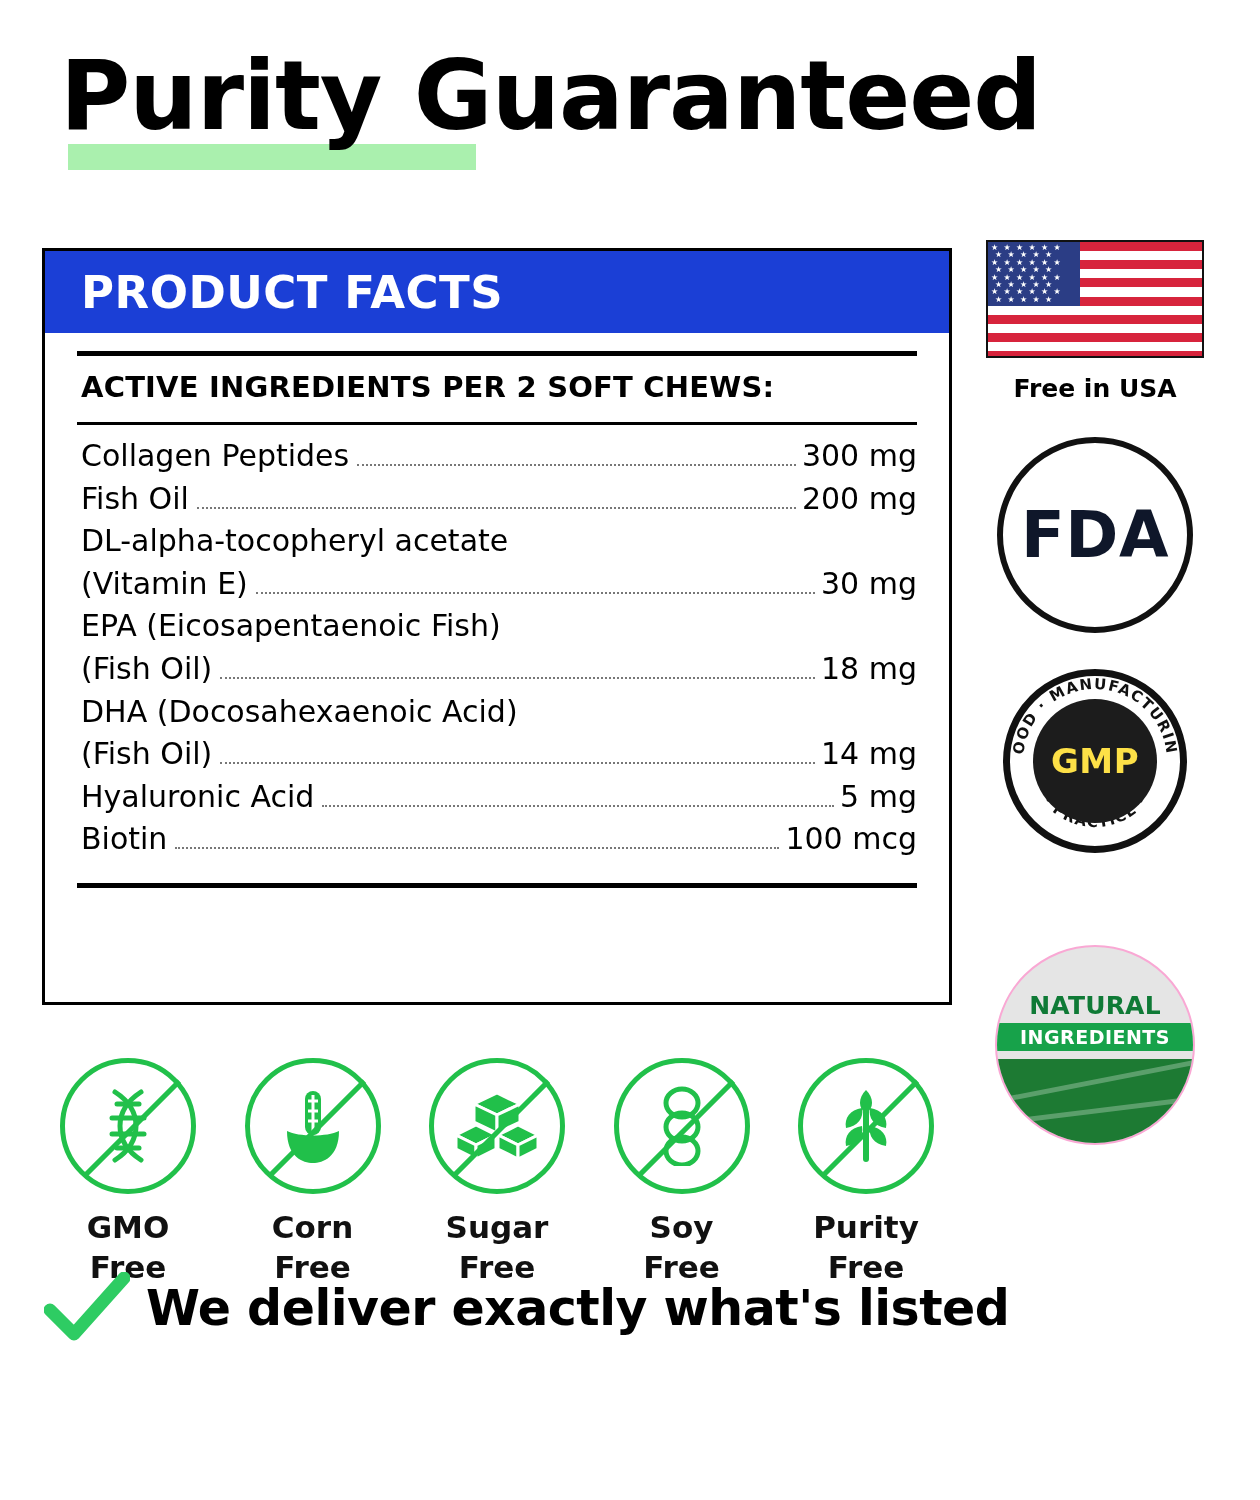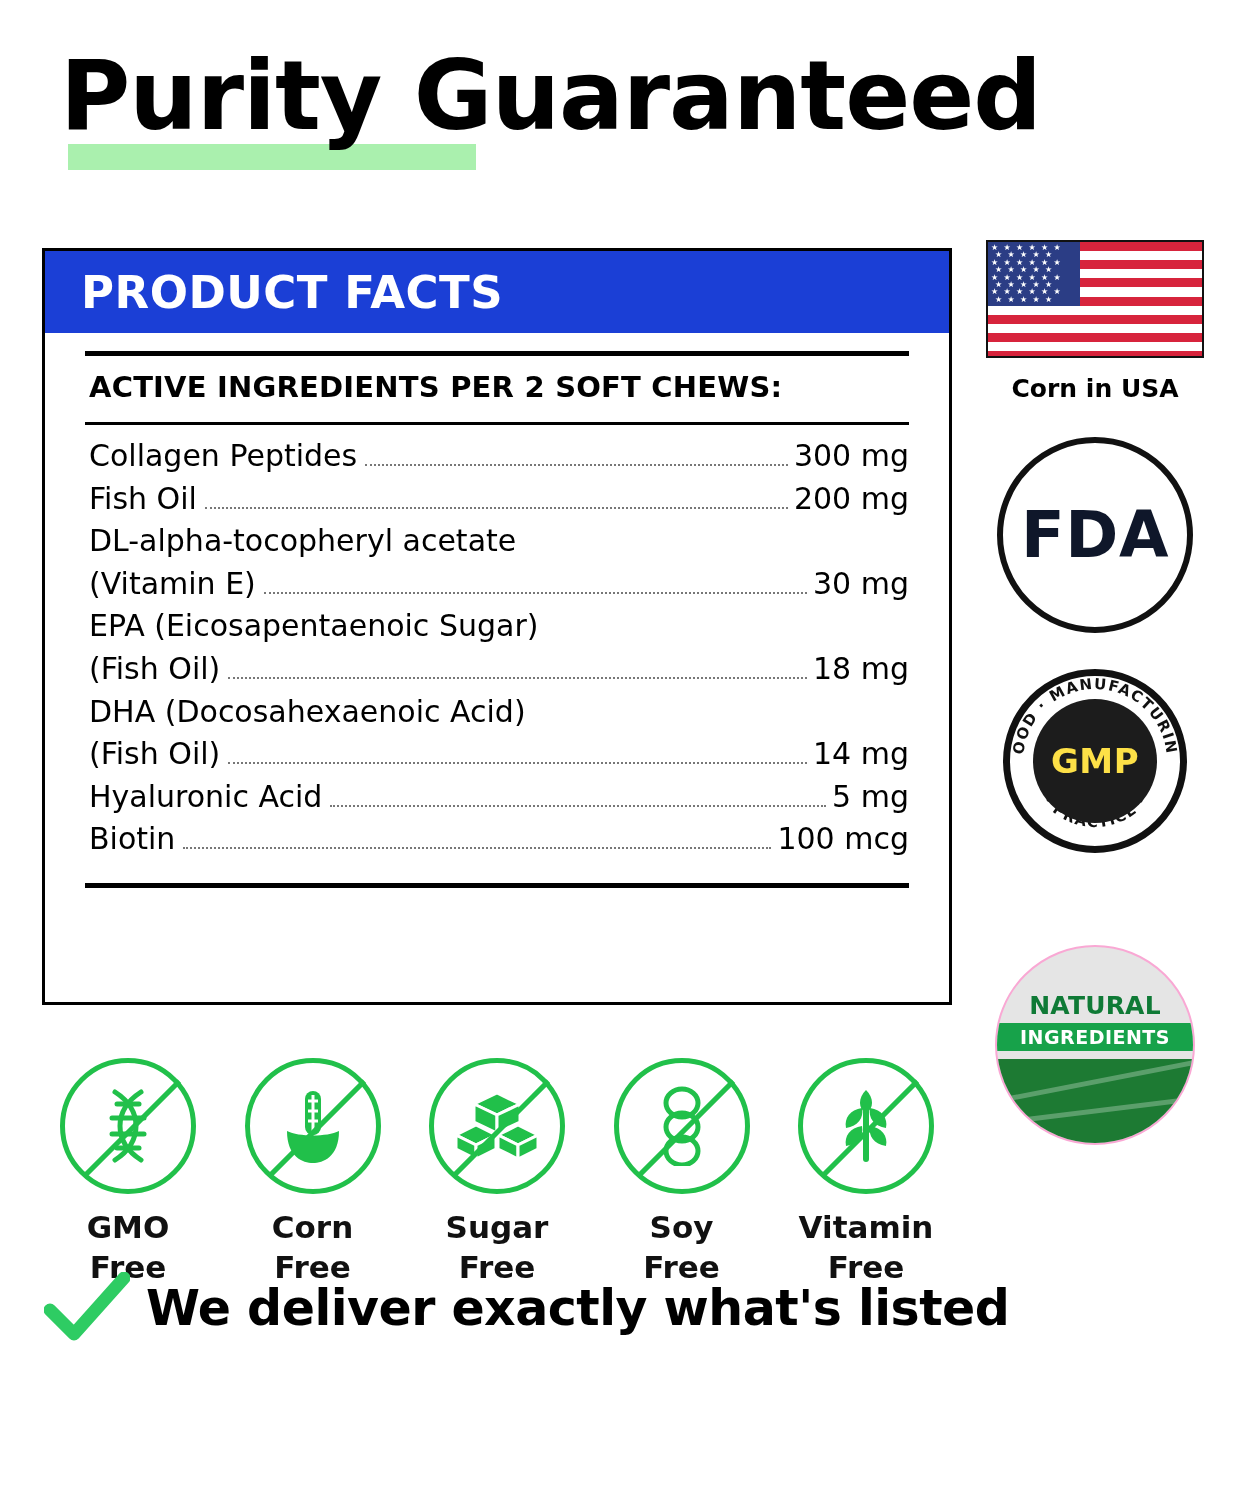--- a/index.html
+++ b/index.html
@@ -55,21 +55,21 @@
     align-items: center;
     padding-left: 36px;
   }
   .facts-header-text {
     color: #fff;
     font-size: 45px;
     font-weight: 700;
     letter-spacing: 0.5px;
   }
   .facts-body {
-    padding: 0 40px;
+    padding: 0 32px;
   }
   .rule-thick {
     height: 5px;
     background: #000;
     margin-top: 18px;
   }
   .rule-thin {
     height: 3px;
     background: #000;
     margin-top: 12px;
@@ -346,21 +346,21 @@
           <span class="ing-name">DL-alpha-tocopheryl acetate</span>
           <span class="ing-dots"></span>
         </div>
         <div class="ing-row cont">
           <span class="ing-name">(Vitamin E)</span>
           <span class="ing-dots"></span>
           <span class="ing-amt">30 mg</span>
         </div>
 
         <div class="ing-row nodots">
-          <span class="ing-name">EPA (Eicosapentaenoic Sugar)</span>
+          <span class="ing-name">EPA (Eicosapentaenoic Fish)</span>
           <span class="ing-dots"></span>
         </div>
         <div class="ing-row cont">
           <span class="ing-name">(Fish Oil)</span>
           <span class="ing-dots"></span>
           <span class="ing-amt">18 mg</span>
         </div>
 
         <div class="ing-row nodots">
           <span class="ing-name">DHA (Docosahexaenoic Acid)</span>
@@ -396,21 +396,21 @@
       <div class="stripe" style="top:0"></div>
       <div class="stripe" style="top:18.2px"></div>
       <div class="stripe" style="top:36.3px"></div>
       <div class="stripe" style="top:54.5px"></div>
       <div class="stripe" style="top:72.6px"></div>
       <div class="stripe" style="top:90.8px"></div>
       <div class="stripe" style="top:108.9px"></div>
       <div class="canton"></div>
       <div class="stars">★ ★ ★ ★ ★ ★<br>&nbsp;★ ★ ★ ★ ★<br>★ ★ ★ ★ ★ ★<br>&nbsp;★ ★ ★ ★ ★<br>★ ★ ★ ★ ★ ★<br>&nbsp;★ ★ ★ ★ ★<br>★ ★ ★ ★ ★ ★<br>&nbsp;★ ★ ★ ★ ★</div>
     </div>
-    <div class="made-usa">Corn in USA</div>
+    <div class="made-usa">Free in USA</div>
 
     <div class="fda">
       <span class="fda-text">FDA</span>
     </div>
 
     <div class="gmp">
       <div class="gmp-ring"></div>
       <svg viewBox="0 0 184 184" width="184" height="184">
         <defs>
           <path id="arcTop" d="M 20 92 A 72 72 0 0 1 164 92"></path>
@@ -519,21 +519,21 @@
             <path d="M32 4 C 24 12, 24 22, 32 28 C 40 22, 40 12, 32 4 Z"></path>
             <path d="M28 22 C 16 24, 10 32, 12 42 C 24 40, 30 32, 28 22 Z"></path>
             <path d="M36 22 C 48 24, 54 32, 52 42 C 40 40, 34 32, 36 22 Z"></path>
             <path d="M28 40 C 16 42, 10 50, 12 60 C 24 58, 30 50, 28 40 Z"></path>
             <path d="M36 40 C 48 42, 54 50, 52 60 C 40 58, 34 50, 36 40 Z"></path>
           </g>
         </svg>
         <div class="slash"></div>
       </div>
       <div class="free-label">
-        <span>Vitamin</span><br><span>Free</span>
+        <span>Purity</span><br><span>Free</span>
       </div>
     </div>
 
   </div>
 
   <div class="footer">
     <svg class="check" viewBox="0 0 86 72">
       <path d="M6 38 L 30 62 L 80 6" fill="none" stroke="#2ecc63" stroke-width="13" stroke-linecap="round" stroke-linejoin="round"></path>
     </svg>
     <span class="footer-text">We deliver exactly what's listed</span>

